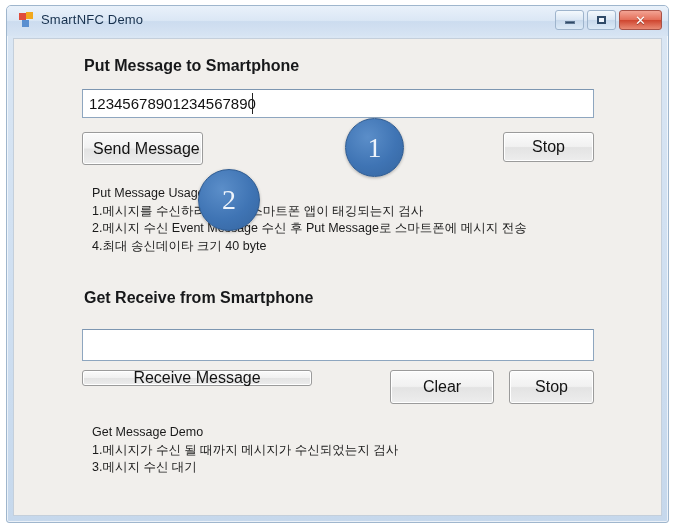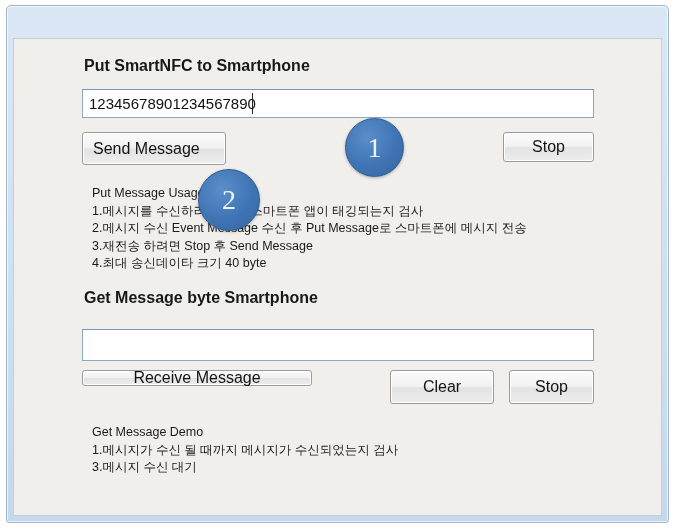--- a/index.html
+++ b/index.html
@@ -178,21 +178,21 @@
     background: linear-gradient(180deg, #fbfbfb 0%, #f1f1f1 48%, #e3e3e3 52%, #ededed 100%);
     font-family: "Liberation Sans", "DejaVu Sans", sans-serif;
     font-size: 16px;
     color: #131313;
     display: flex;
     align-items: center;
     justify-content: center;
     box-shadow: 0 0 0 1px #ffffff inset;
     white-space: nowrap;
   }
-  #send-btn    { left: 68px;  top: 93px;  width: 144px; height: 33px; justify-content: flex-start; padding-left: 10px; }
+  #send-btn    { left: 68px;  top: 93px;  width: 121px; height: 33px; justify-content: flex-start; padding-left: 10px; }
   #stop-btn-1  { left: 489px; top: 93px;  width: 91px;  height: 30px; }
   #receive-btn { left: 68px;  top: 331px; width: 230px; height: 16px; }
   #clear-btn   { left: 376px; top: 331px; width: 104px;  height: 34px; }
   #stop-btn-2  { left: 495px; top: 331px; width: 85px;  height: 34px; }
 
   .usage {
     position: absolute;
     font-size: 12.5px;
     color: #1a1a1a;
     line-height: 17.5px;
@@ -217,40 +217,61 @@
     box-shadow: 0 1px 3px rgba(0,0,0,0.28);
   }
   #badge-1 { left: 331px; top: 79px;  width: 57px; height: 57px; }
   #badge-2 { left: 184px; top: 130px; width: 60px; height: 60px; }
 </style>
 </head>
 <body>
 
 <div class="window">
 
+  <div class="titlebar">
+    <div class="title-left">
+      <span class="app-icon">
+        <span class="sq sq-red"></span>
+        <span class="sq sq-orange"></span>
+        <span class="sq sq-blue"></span>
+      </span>
+      <span class="title-text">SmartNFC Demo</span>
+    </div>
+
+    <div class="win-buttons">
+      <div class="win-btn">
+        <span class="glyph-min"></span>
+      </div>
+      <div class="win-btn">
+        <span class="glyph-max"></span>
+      </div>
+      <div class="win-btn close">
+        <span class="glyph-close">✕</span>
+      </div>
+    </div>
+  </div>
 
   <div class="client">
 
-    <div class="section-title" id="put-title">Put SmartNFC to Smartphone</div>
+    <div class="section-title" id="put-title">Put Message to Smartphone</div>
 
     <input class="text-input" id="put-input" type="text" value="12345678901234567890" style="">
     <div class="caret"></div>
 
     <div class="btn" id="send-btn">Send Message</div>
     <div class="btn" id="stop-btn-1">Stop</div>
 
     <div class="usage" id="put-usage">
       <div>Put Message Usage</div>
       <div>1.메시지를 수신하려고 하는 스마트폰 앱이 태깅되는지 검사</div>
       <div>2.메시지 수신 Event Message 수신 후 Put Message로 스마트폰에 메시지 전송</div>
-      <div>3.재전송 하려면 Stop 후 Send Message</div>
       <div>4.최대 송신데이타 크기 40 byte</div>
     </div>
 
-    <div class="section-title" id="get-title">Get Message byte Smartphone</div>
+    <div class="section-title" id="get-title">Get Receive from Smartphone</div>
 
     <input class="text-input" id="get-input" type="text" value="" style="">
 
     <div class="btn" id="receive-btn">Receive Message</div>
     <div class="btn" id="clear-btn">Clear</div>
     <div class="btn" id="stop-btn-2">Stop</div>
 
     <div class="usage" id="get-usage">
       <div>Get Message Demo</div>
       <div>1.메시지가 수신 될 때까지 메시지가 수신되었는지 검사</div>

